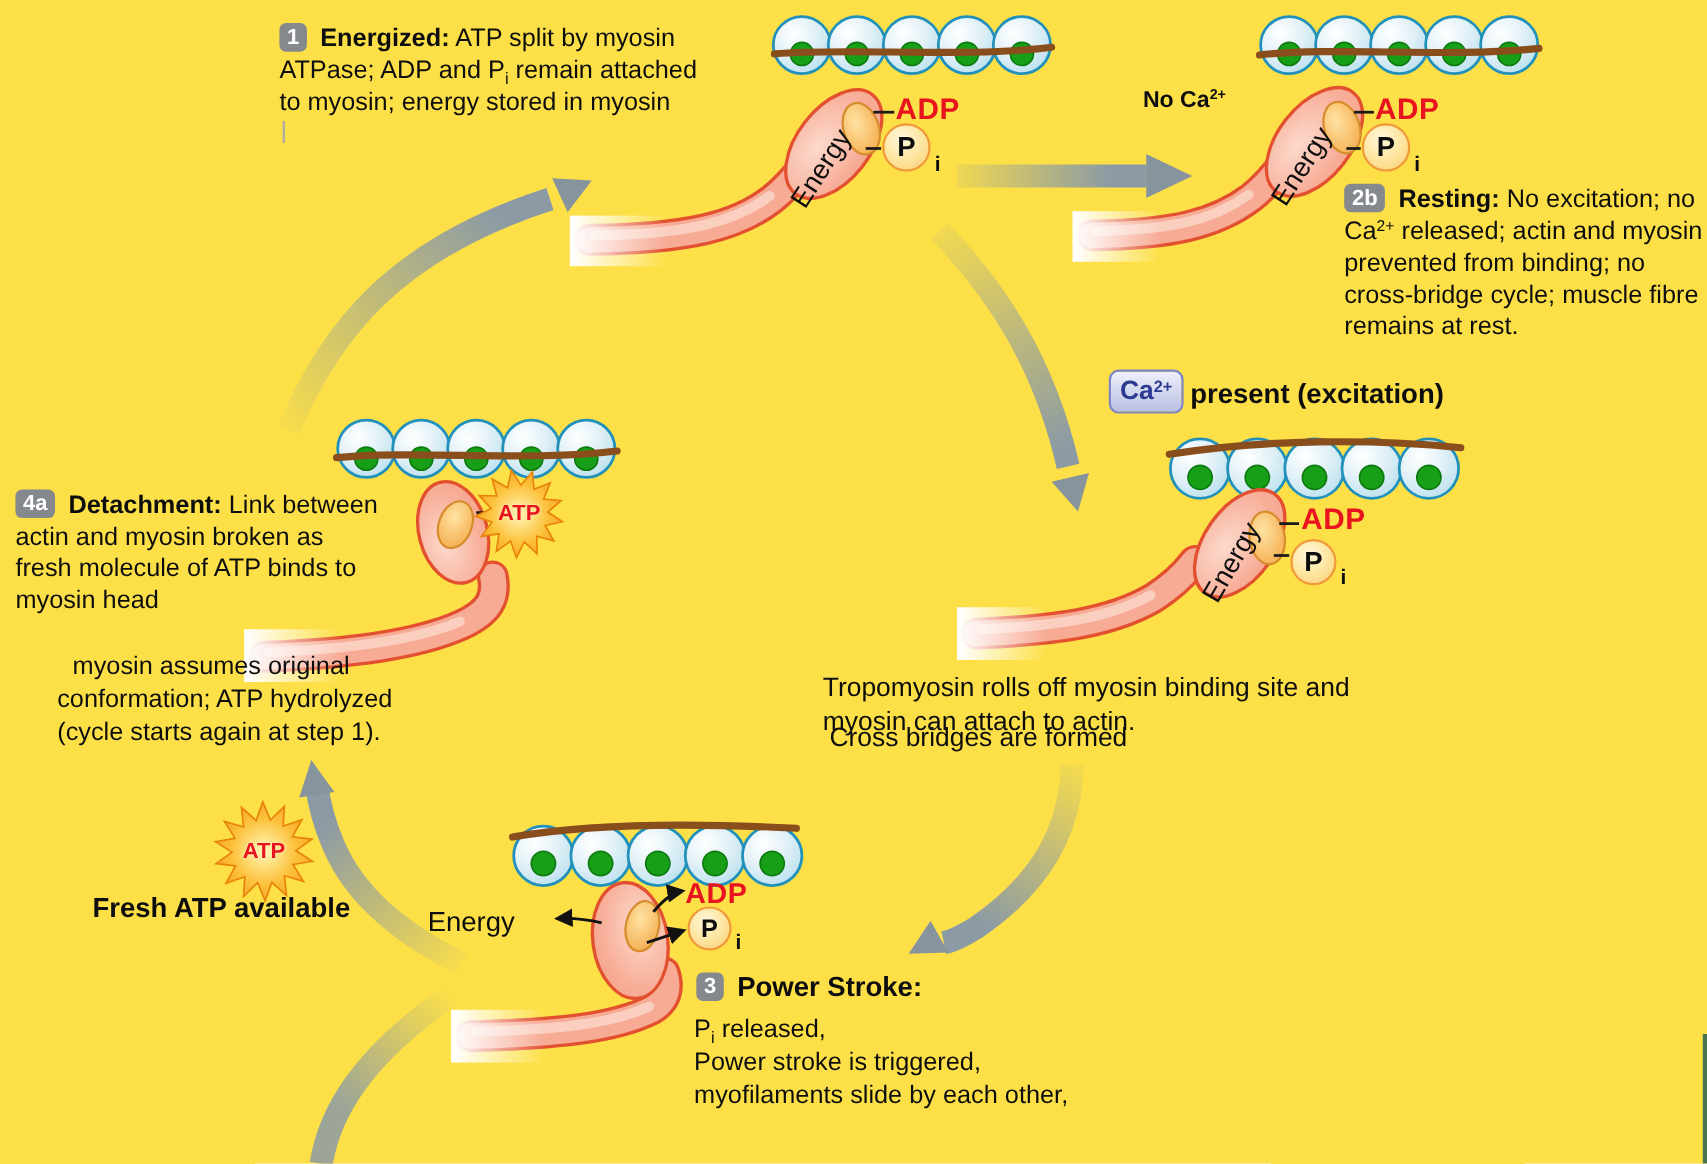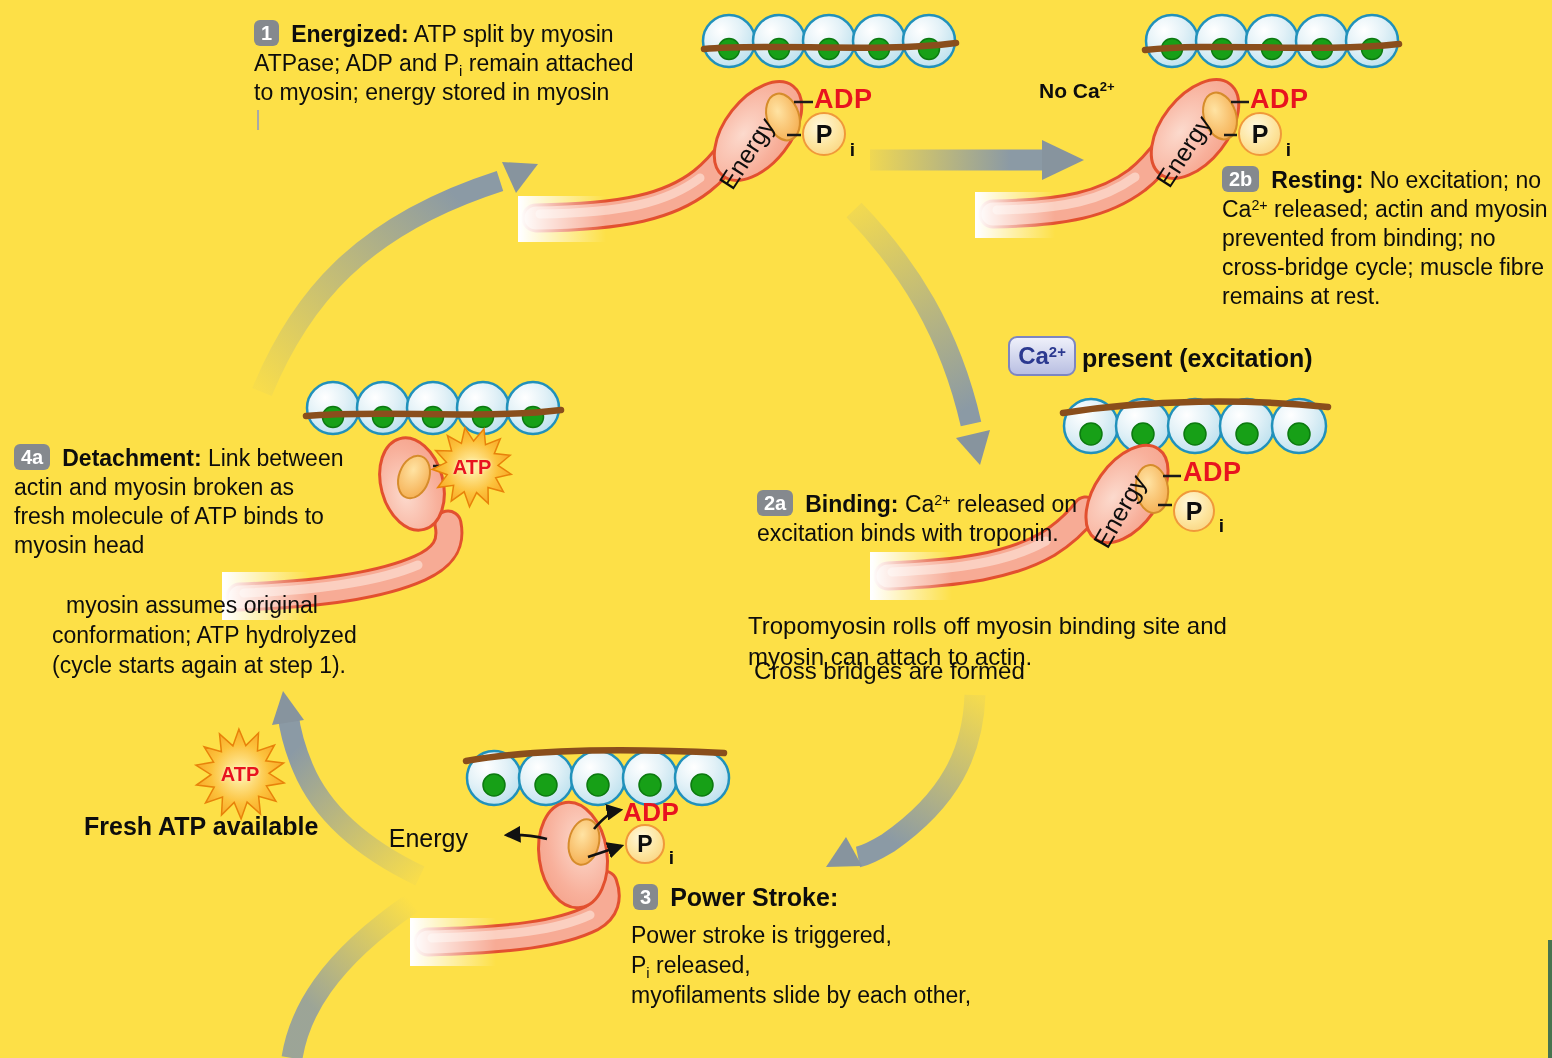--- a/index.html
+++ b/index.html
@@ -275,32 +275,29 @@
 
 <div class="txt" style="left:1222px;top:166px;width:334px;">
   <span class="badge">2b</span><span><b>Resting:</b> No excitation; no Ca<sup>2+</sup> released; actin and myosin prevented from binding; no cross-bridge cycle; muscle fibre remains at rest.</span>
 </div>
 
 <div class="cabadge">
       <span><b>Ca</b><sup style="font-weight: bold;">2+</sup></span>
     </div>
 <div class="txt boldlbl" style="left:1082px;top:344px;font-size:25px;">present (excitation)</div>
 
-<div class="txt" style="left:757px;top:490px;width:332px;">
-  <span class="badge">2a</span><span><b>Binding:</b> Ca<sup>2+</sup> released on excitation binds with troponin.</span>
-</div>
 <div class="txt" style="left:748px;top:594px;width:520px;font-size:24px;line-height:31px;margin-top:16px;">Tropomyosin rolls off myosin binding site and myosin can attach to actin.</div>
 <div class="txt" style="left:754px;top:656px;font-size:24px;">Cross bridges are formed</div>
 
 <div class="txt" style="left:633px;top:883px;font-size:25px;">
   <span class="badge">3</span><b>Power Stroke:</b>
 </div>
 <div class="txt" style="left:631px;top:920px;width:440px;line-height:30px;">
+      <div class="rich-line">P<sub>i</sub> released,</div>
       <div class="rich-line">Power stroke is triggered,</div>
-      <div class="rich-line">P<sub>i</sub> released,</div>
       <div class="rich-line">myofilaments slide by each other,</div>
     </div>
 
 <div class="txt" style="left:14px;top:444px;width:334px;">
   <span class="badge">4a</span><span><b>Detachment:</b> Link between actin and myosin broken as fresh molecule of ATP binds to myosin head</span>
 </div>
 <div class="txt" style="left:16px;top:590px;width:336px;text-indent:14px;line-height:30px;margin-left:36px;">myosin assumes original conformation; ATP hydrolyzed (cycle starts again at step 1).</div>
 
 <div class="txt boldlbl" style="left:84px;top:812px;font-size:25px;">Fresh ATP available</div>
 

